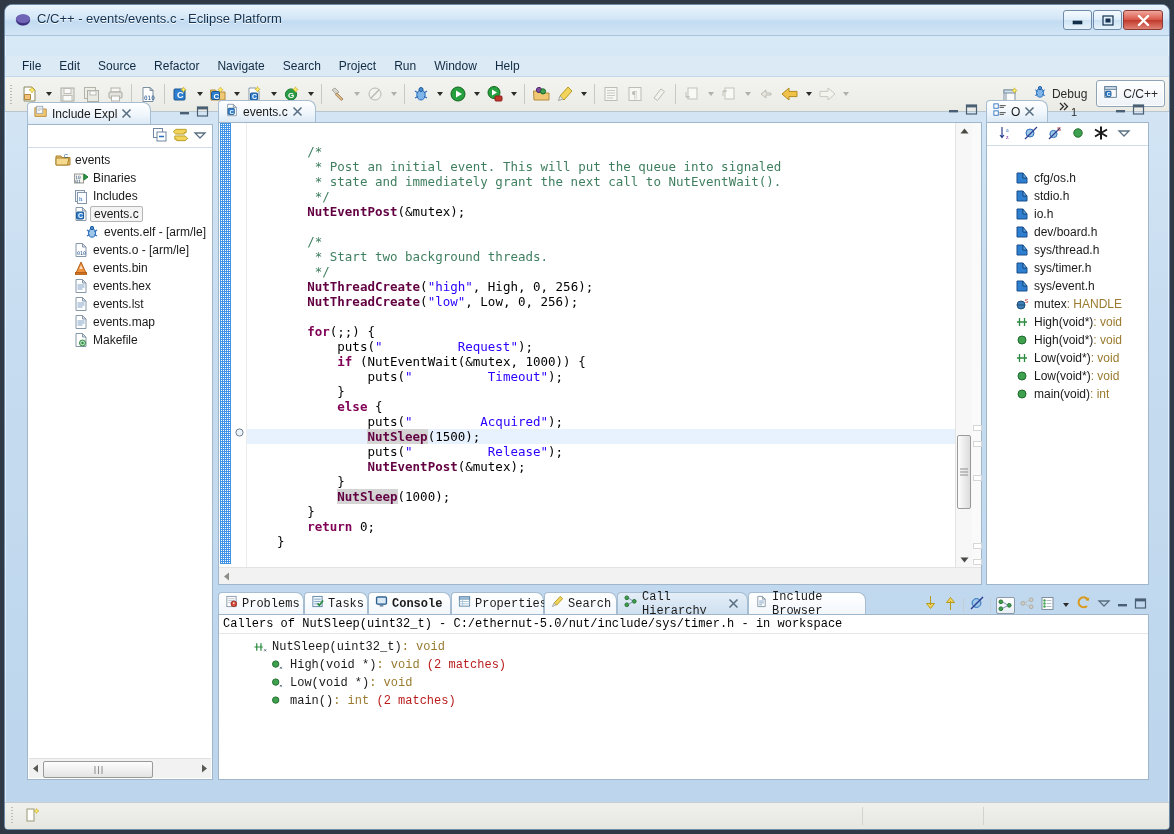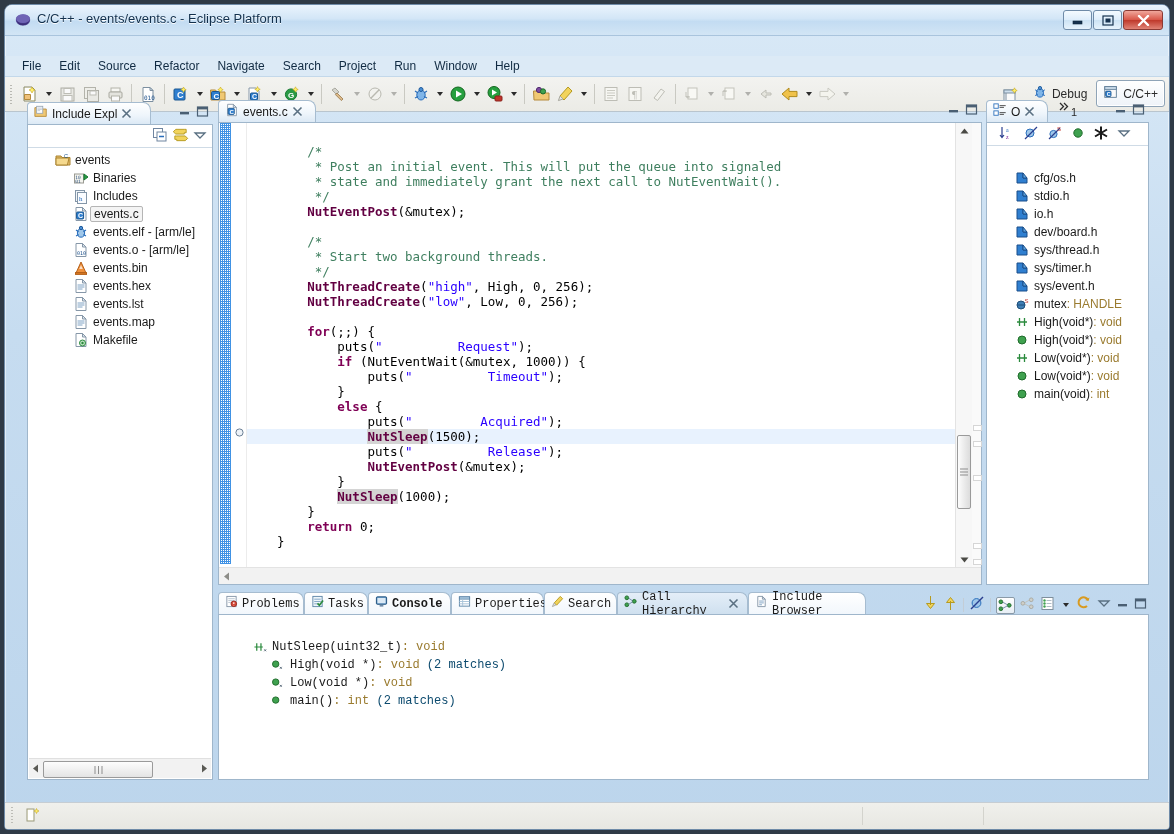--- a/index.html
+++ b/index.html
@@ -145,21 +145,21 @@
   
   .status{position:absolute;left:0;right:0;bottom:0;height:26px;
     background:linear-gradient(180deg,#f0f0ec 0%,#e7e7e2 100%);
     border-top:1px solid #c6cdd3;display:flex;align-items:center;}
   .status .sgrip{width:7px;height:18px;margin-left:4px;margin-right:4px;
     background-image:repeating-linear-gradient(180deg,#bdbdb7 0 1px,transparent 1px 3px);
     background-size:2px 100%;background-repeat:no-repeat;background-position:2px 0;}
   .status .seg{border-left:1px solid #d3d3cd;height:18px;}
   .lbl{display:inline-block;}
   .muted{color:#9a7b2f;}
-  .blue{color:#0c4a6e;}
+  .blue{color:#b91c1c;}
 </style>
 </head>
 <body>
 
 <div class="win">
 
   <div class="titlebar">
     <span class="title-icon">
       <svg width="16" height="16" viewBox="0 0 16 16">
         <ellipse cx="8" cy="8" rx="7.2" ry="5.6" fill="#4a3d8f"></ellipse>
@@ -535,21 +535,21 @@
             <span class="ic">
               <svg width="16" height="16" viewBox="0 0 16 16">
                   <path d="M3 1.5h6.5L13 5v9.5H3z" fill="#fff" stroke="#8697a8"></path>
                   <path d="M9.5 1.5L13 5H9.5z" fill="#dde7ef" stroke="#8697a8"></path>
                   <rect x="3.6" y="6" width="7" height="7" rx="1" fill="#2f7fd0" stroke="#1a568f"></rect>
                   <text x="5" y="12" font-size="7" font-weight="bold" fill="#fff" font-family="sans-serif">C</text>
                 </svg>
             </span>
             <span class="lbl">events.c</span>
           </div>
-          <div class="row" style="padding-left:44px;">
+          <div class="row" style="padding-left:44px;margin-left:11px;">
             <span class="ic">
               <svg width="16" height="16" viewBox="0 0 16 16">
                   <ellipse cx="8" cy="9" rx="3.6" ry="4.2" fill="#9fc7ea" stroke="#2a6ebb"></ellipse>
                   <path d="M3 6l2.6 1.8M13 6l-2.6 1.8M3 12l2.6-1.4M13 12l-2.6-1.4" stroke="#2a6ebb" stroke-width="1.1"></path>
                   <circle cx="8" cy="4" r="1.7" fill="#4a8fd4" stroke="#1f5a9c"></circle>
                 </svg>
             </span>
             <span class="lbl">events.elf - [arm/le]</span>
           </div>
           <div class="row" style="padding-left:44px;">
@@ -1057,20 +1057,21 @@
           </span>
           <span>
             <svg width="13" height="13" viewBox="0 0 13 13">
                 <rect x="1.5" y="2" width="10" height="9" fill="none" stroke="#4a5f73" stroke-width="1.2"></rect>
                 <rect x="1.5" y="2" width="10" height="2.4" fill="#4a5f73"></rect>
               </svg>
           </span>
         </div>
       </div>
       <div class="tabbody">
+        <div class="cv-head">Callers of NutSleep(uint32_t) - C:/ethernut-5.0/nut/include/sys/timer.h - in workspace</div>
         <div style="position:absolute;left:1px;right:1px;top:19px;bottom:1px;overflow:hidden;padding-top:4px;">
           <div class="row" style="padding-left:32px;">
             <span class="ic">
               <svg width="15" height="14" viewBox="0 0 16 14">
                   <path d="M1.5 7h9M4 3v8M8.5 3v8" stroke="#2a8a3d" stroke-width="1.3"></path>
                   <path d="M12 9.5l2 2M14 9.5l-2 2" stroke="#5a6a7a" stroke-width="1"></path>
                 </svg>
             </span>
             <span>NutSleep(uint32_t)</span>
               <span class="muted"> : void</span>

